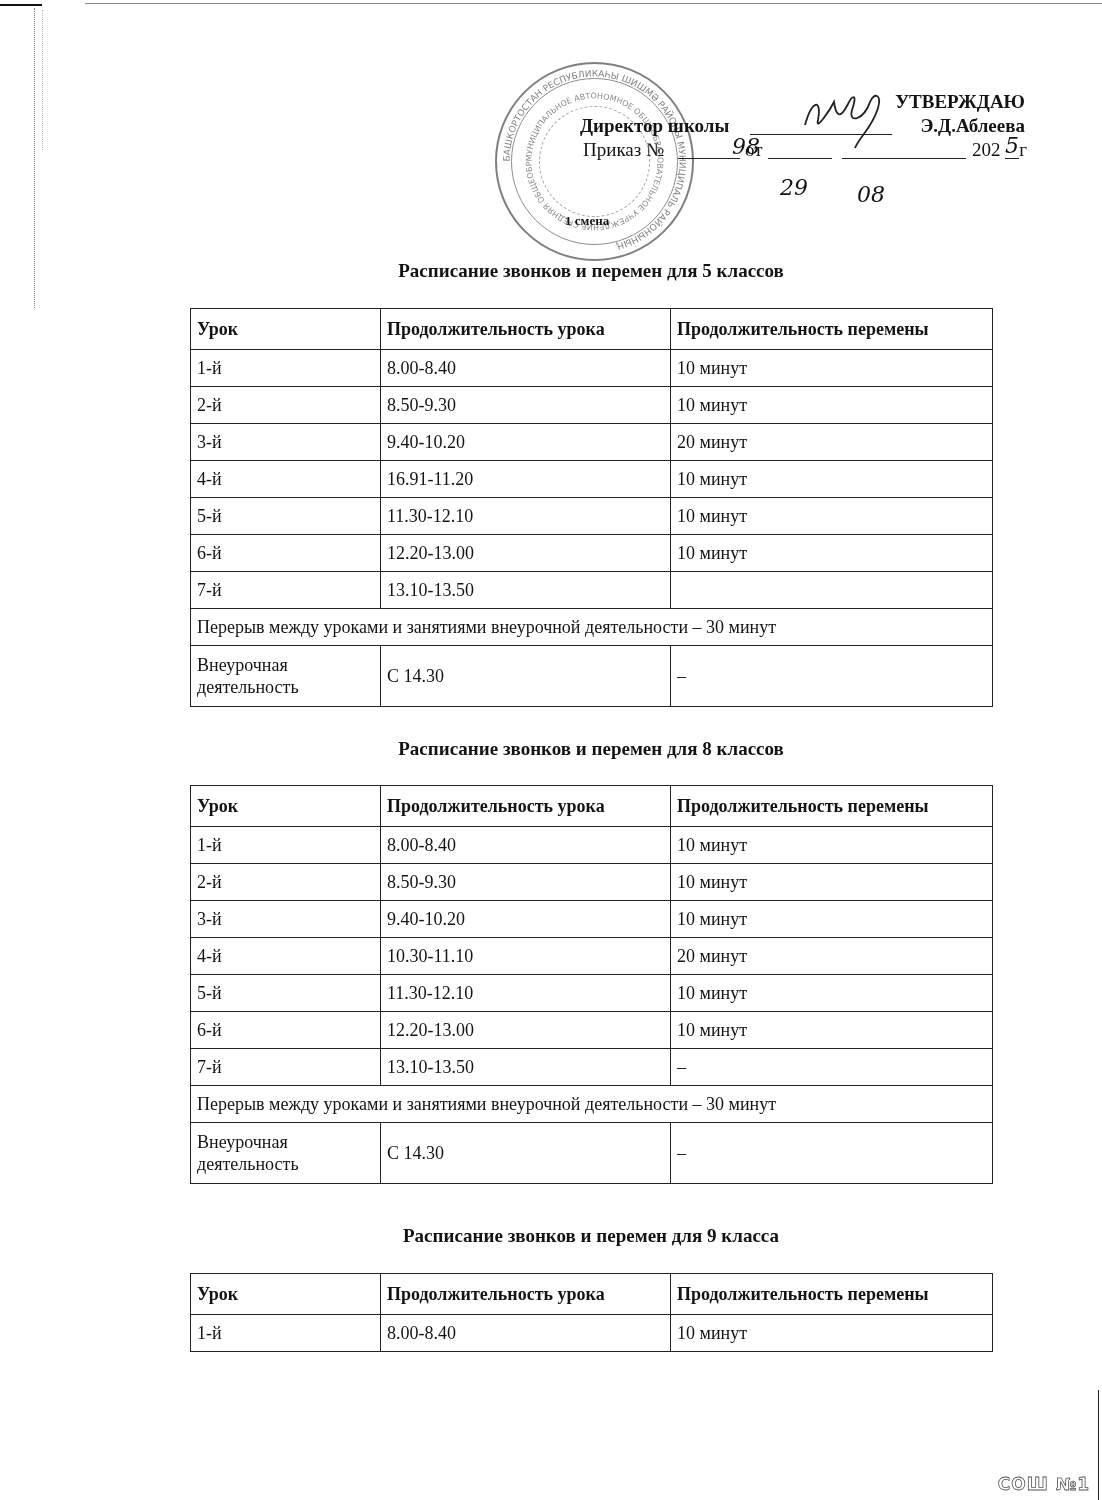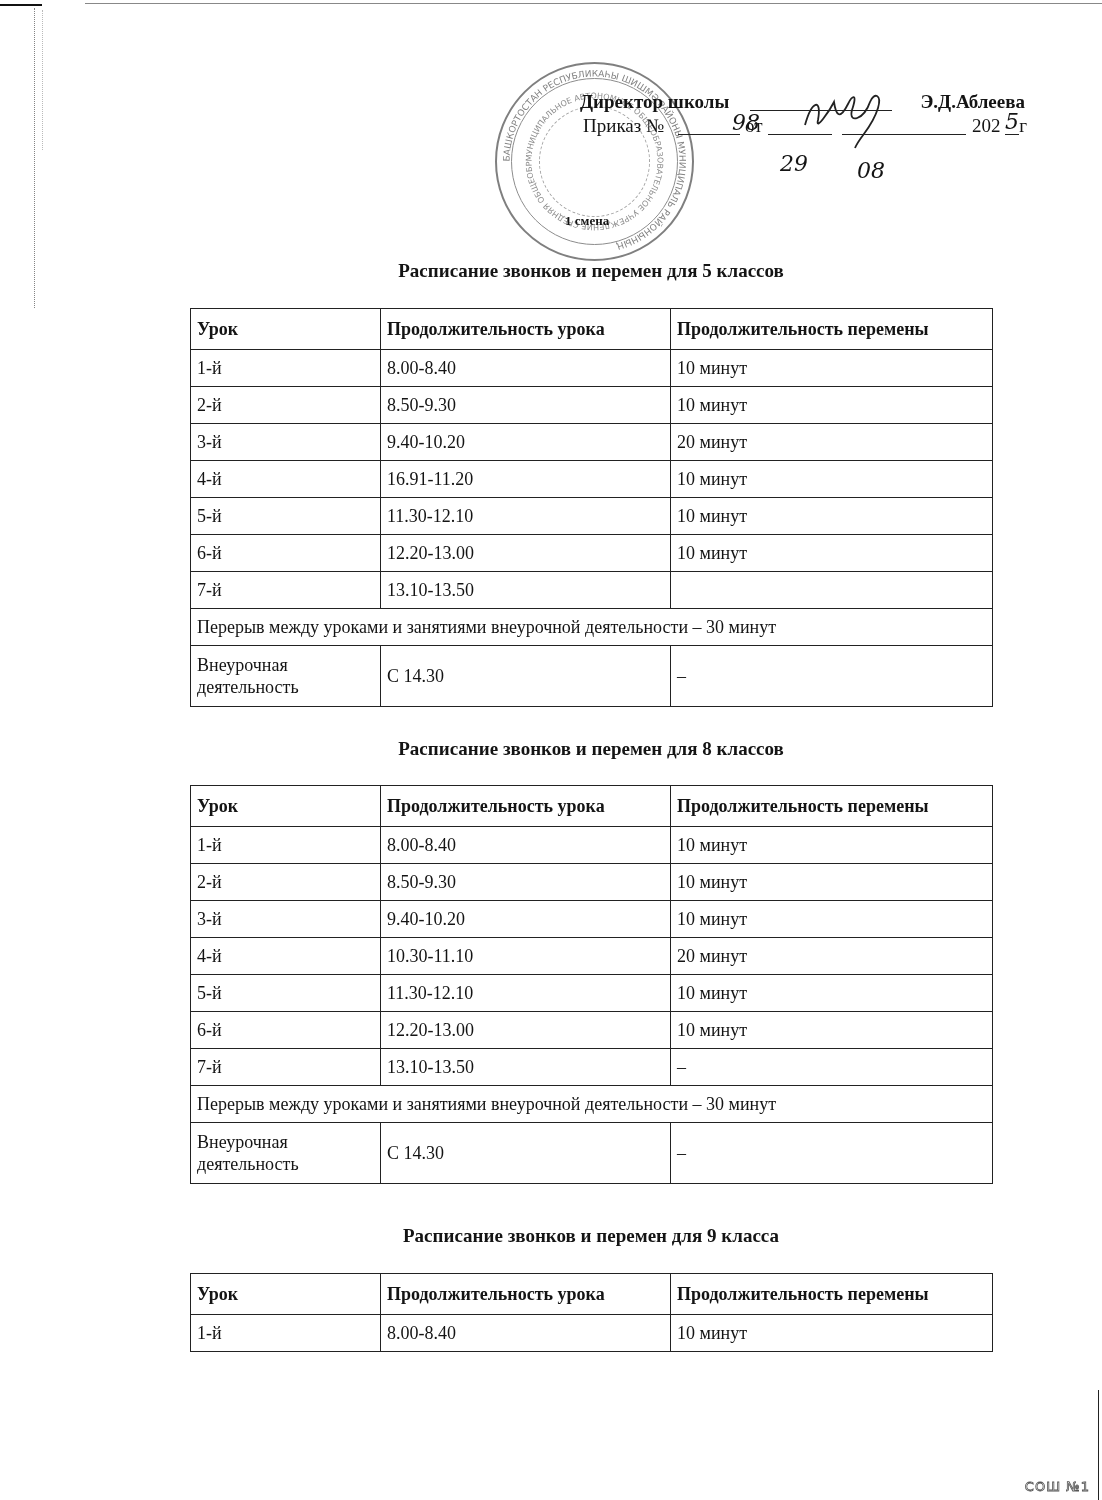--- a/index.html
+++ b/index.html
@@ -8,21 +8,21 @@
       background: #ffffff; color: #141414;
       font-family: "Liberation Serif", "DejaVu Serif", serif;
     }
     .scan-top-line { position: absolute; left: 0; top: 4px; width: 42px; height: 2px; background: #111; }
     .scan-top-line2 { position: absolute; left: 85px; top: 3px; width: 1017px; height: 1px; background: #555; opacity: .7; }
     .scan-left-line { position: absolute; left: 34px; top: 8px; width: 1px; height: 300px; border-left: 1px dotted #333; opacity: .6; }
     .scan-left-line2 { position: absolute; left: 42px; top: 10px; width: 1px; height: 140px; border-left: 1px dotted #777; opacity: .5; }
     .scan-right-line { position: absolute; right: 3px; top: 1390px; width: 1px; height: 110px; background: #222; }
     .watermark {
       position: absolute; right: 12px; bottom: 6px; font-family: "DejaVu Sans", sans-serif;
-      font-weight: normal; font-size: 13px; color: #fff; -webkit-text-stroke: 0.8px #555;
+      font-weight: bold; font-size: 17px; color: #fff; -webkit-text-stroke: 0.8px #555;
       letter-spacing: 1px;
     }
 
     
     .stamp {
       position: absolute; left: 495px; top: 62px; width: 195px; height: 195px;
       border-radius: 50%; border: 2px solid #555; opacity: .75;
     }
     .stamp::before {
       content: ""; position: absolute; left: 14px; top: 14px; right: 14px; bottom: 14px;
@@ -103,20 +103,23 @@
     </text>
   </svg>
 </div>
 
 <svg class="signature" viewBox="0 0 90 70">
   <path d="M5,45 C12,20 22,18 18,40 C15,52 30,30 34,22 C36,36 40,40 48,24 C52,16 58,12 52,30 C48,44 64,40 70,22 C74,12 82,14 78,28 C72,48 60,56 55,68" fill="none" stroke="#222" stroke-width="1.8"></path>
 </svg>
 
 <div class="approve">
   <div class="row">
+    <span class="approve-title">УТВЕРЖДАЮ</span>
+  </div>
+  <div class="row">
     <span class="director-label">Директор школы</span>
     <span class="director-line"></span>
     <span class="director-name">Э.Д.Аблеева</span>
   </div>
   <div class="row">
     <span class="order-label">Приказ №</span>
     <span class="order-num-line"></span>
     <span class="order-num">98</span>
     <span class="order-from">от</span>
     <span class="date-line1"></span>

